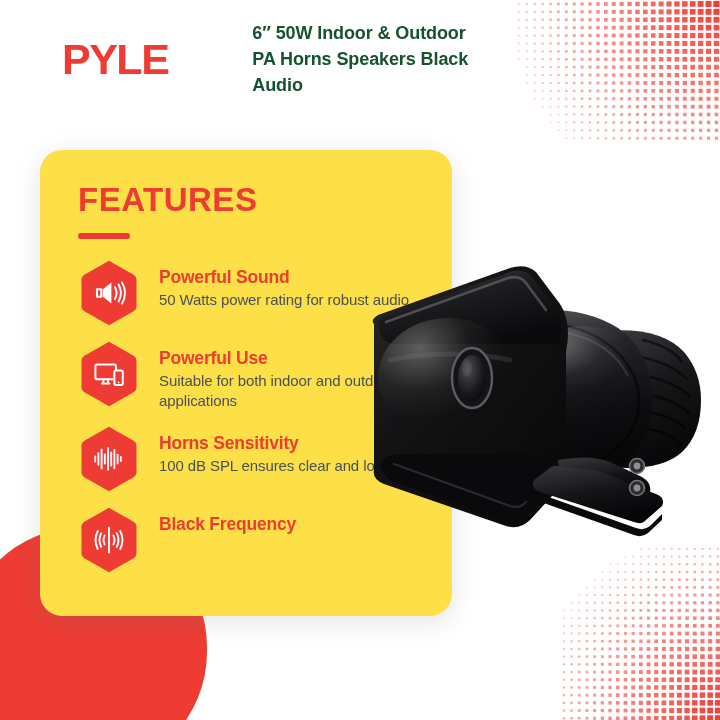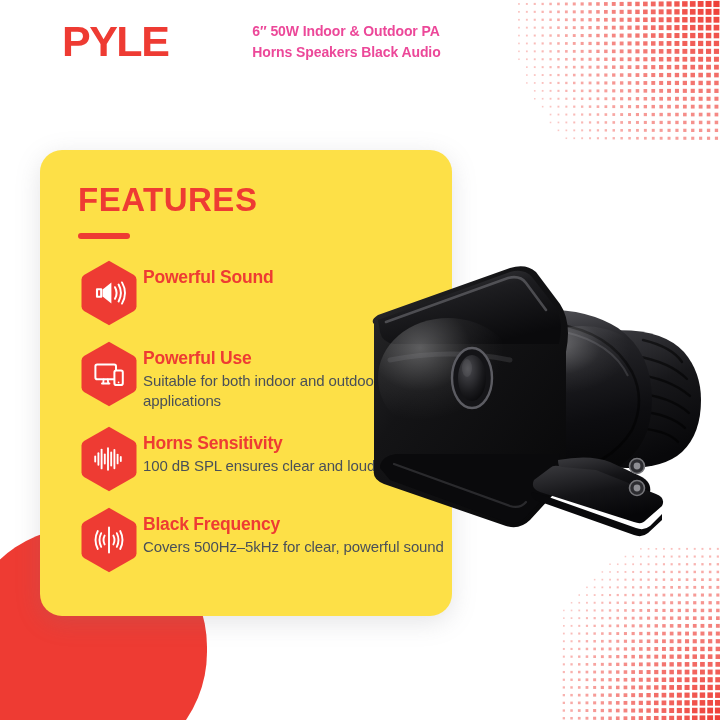--- a/index.html
+++ b/index.html
@@ -32,21 +32,21 @@
 
   
   #header { position:absolute; top:20px; left:62px; display:flex; align-items:center; gap:40px; }
   #brand-logo {
     font-size:43px; font-weight:bold; color:#EE3B33;
     letter-spacing:-1.5px; line-height:1;
     font-family:"Liberation Sans", sans-serif;
   }
   #header-divider-space { width:4px; }
   #product-title {
-    color:#ec4899; font-size:14px; font-weight:bold;
+    color:#14532d; font-size:18px; font-weight:bold;
     line-height:1.45; max-width:230px; letter-spacing:-0.1px;
   }
 
   
   #features-card {
     position:absolute;
     left:40px; top:150px;
     width:412px; height:466px;
     background:#fde047;
     border-radius:22px;
@@ -57,21 +57,21 @@
     font-size:33px; font-weight:bold; color:#EE3B33;
     letter-spacing:0.5px; line-height:1;
   }
   #features-underline {
     width:52px; height:6px; background:#EE3B33;
     border-radius:3px; margin-top:17px;
   }
 
   
   #feature-list { margin-top:20px; }
-  .feature-row { display:flex; align-items:flex-start; gap:3px; margin-bottom:13px; }
+  .feature-row { display:flex; align-items:flex-start; gap:19px; margin-bottom:13px; }
   .feature-icon-hex {
     flex:0 0 auto;
     width:62px; height:68px;
     position:relative;
     display:flex; align-items:center; justify-content:center;
   }
   .feature-icon-hex svg.hexbg { position:absolute; inset:0; width:62px; height:68px; }
   .feature-icon-hex svg.glyph { position:relative; width:34px; height:34px; }
   .feature-text { padding-top:8px; }
   .feature-title {
@@ -1000,20 +1000,21 @@
         <svg class="glyph" viewBox="0 0 34 34" aria-hidden="true">
           <path d="M5 13.2 L5 20.8 L9.2 20.8 L9.2 13.2 Z" fill="none" stroke="#fff" stroke-width="2.1" stroke-linejoin="round"></path>
           <path d="M10.6 13.4 L19.4 6.6 L19.4 27.4 L10.6 20.6 Z" fill="#fff"></path>
           <path d="M23 11.2 Q26.2 17 23 22.8" fill="none" stroke="#fff" stroke-width="2" stroke-linecap="round"></path>
           <path d="M26.6 8.6 Q31.2 17 26.6 25.4" fill="none" stroke="#fff" stroke-width="2" stroke-linecap="round"></path>
           <path d="M30 6.4 Q36 17 30 27.6" fill="none" stroke="#fff" stroke-width="1.9" stroke-linecap="round"></path>
         </svg>
       </div>
       <div class="feature-text">
         <div class="feature-title">Powerful Sound</div>
+        <div class="feature-desc">50 Watts power rating for robust audio</div>
       </div>
     </div>
 
     <div class="feature-row">
       <div class="feature-icon-hex">
         <svg class="hexbg" viewBox="0 0 62 68" aria-hidden="true">
           <path d="M31 1.8 L56 16 Q58.5 17.6 58.5 20.5 L58.5 47.5 Q58.5 50.4 56 52 L31 66.2 Q31 66.2 6 52 Q3.5 50.4 3.5 47.5 L3.5 20.5 Q3.5 17.6 6 16 Z" fill="#EE3B33"></path>
         </svg>
         <svg class="glyph" viewBox="0 0 34 34" aria-hidden="true">
           <rect x="3.4" y="7.6" width="20.6" height="14.6" rx="1.8" fill="none" stroke="#fff" stroke-width="2"></rect>
@@ -1068,21 +1069,20 @@
           </g>
           <g stroke="#fff" stroke-width="1.9" stroke-linecap="round" fill="none">
             <path d="M21.4 12.6 Q23.6 17 21.4 21.4"></path>
             <path d="M24.8 10.2 Q28.2 17 24.8 23.8"></path>
             <path d="M28.2 8 Q32.8 17 28.2 26"></path>
           </g>
         </svg>
       </div>
       <div class="feature-text">
         <div class="feature-title">Black Frequency</div>
-        <div class="feature-desc">Covers 500Hz–5kHz for clear, powerful sound</div>
       </div>
     </div>
 
   </div>
 </div>
 
 <svg id="product-image" viewBox="0 0 348 300" aria-hidden="true">
   <defs>
     <linearGradient id="hornFace" x1="0" y1="0" x2="1" y2="1">
       <stop offset="0%" stop-color="#2b2b2d"></stop>

